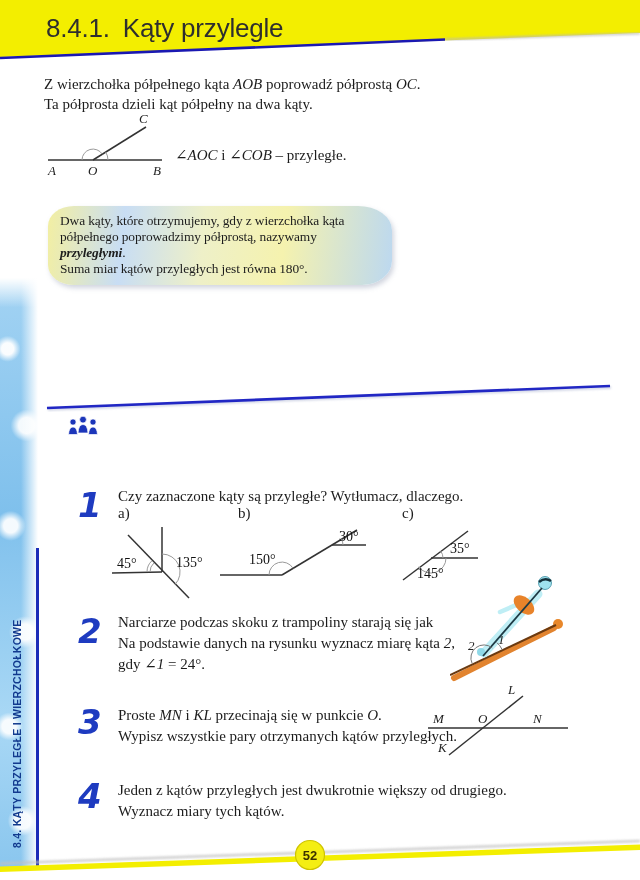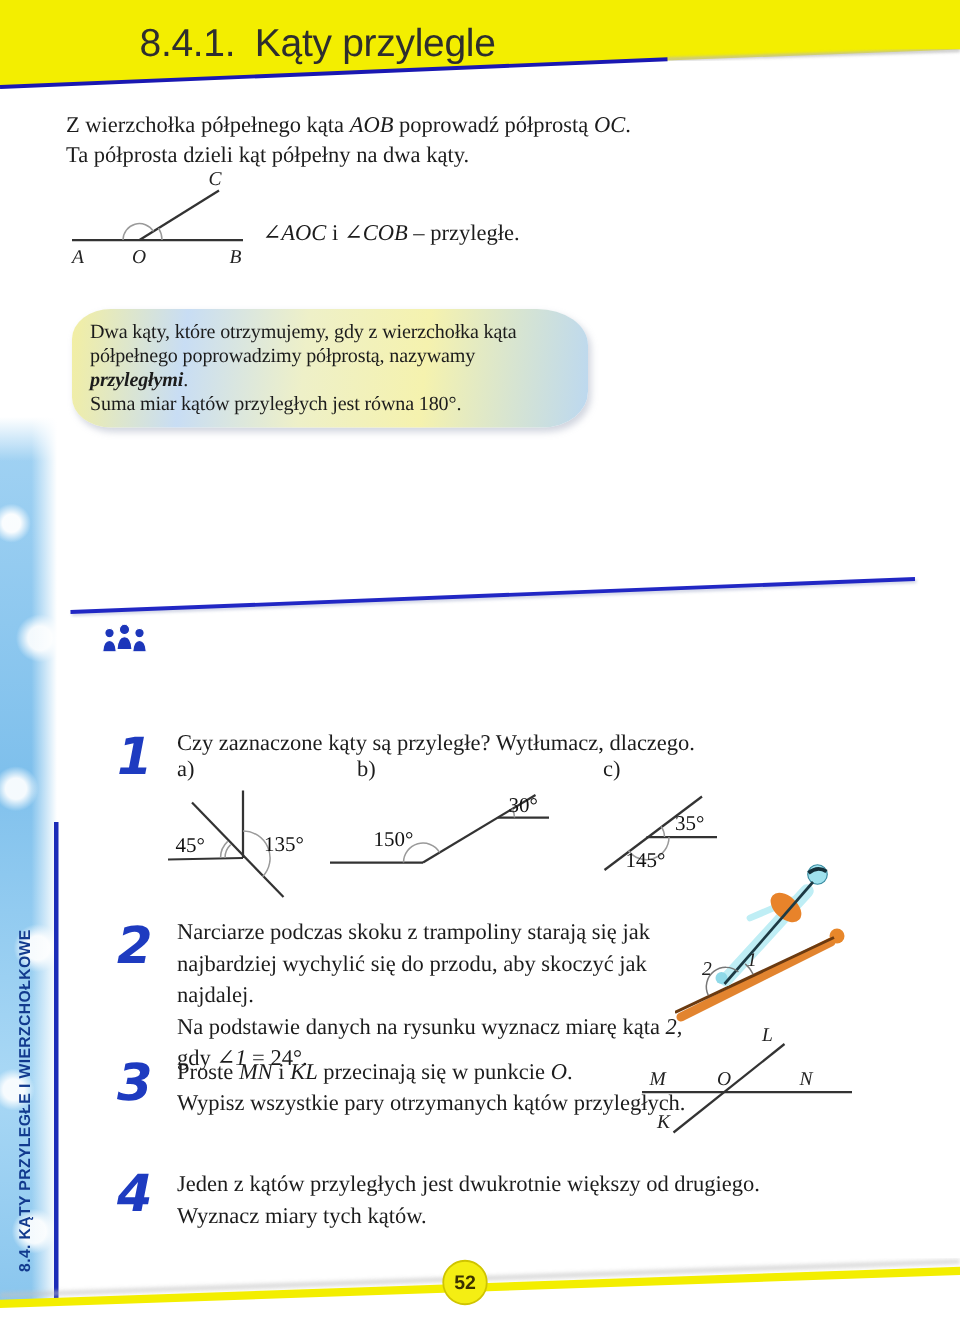--- a/index.html
+++ b/index.html
@@ -2,21 +2,21 @@
 <html><head>
 <meta charset="utf-8">
 <style>
   html,body{margin:0;padding:0;background:#e9e9e9;}
   .page{position:relative;width:640px;height:880px;background:#ffffff;overflow:hidden;
         font-family:"Liberation Serif","DejaVu Serif","DejaVu Sans",serif;color:#1c1c1c;}
   .abs{position:absolute;}
   
   .title{left:46px;top:13px;font-family:"Liberation Sans","DejaVu Sans",sans-serif;
          font-size:26px;color:#2e2e2e;letter-spacing:-0.2px;}
-  .title .num{margin-right:13px;margin-left:47px;}
+  .title .num{margin-right:13px;}
   
   .sidebar-clouds{left:0;top:278px;width:38px;height:590px;
     background:
       linear-gradient(to right, rgba(255,255,255,0) 55%, #fff 100%),
       linear-gradient(to bottom, #fff 0%, rgba(255,255,255,0) 5%),
       radial-gradient(circle at 20% 12%, rgba(255,255,255,.95) 0 6px, rgba(255,255,255,0) 13px),
       radial-gradient(circle at 70% 25%, rgba(255,255,255,.9) 0 8px, rgba(255,255,255,0) 16px),
       radial-gradient(circle at 28% 42%, rgba(255,255,255,.92) 0 7px, rgba(255,255,255,0) 15px),
       radial-gradient(circle at 66% 60%, rgba(255,255,255,.92) 0 8px, rgba(255,255,255,0) 16px),
       radial-gradient(circle at 24% 76%, rgba(255,255,255,.9) 0 7px, rgba(255,255,255,0) 14px),
@@ -154,21 +154,20 @@
       <path d="M340.7,33 A12 12 0 0 1 343,40"></path>
         <path d="M318.8,48.8 A15 15 0 0 0 346,40"></path>
     </g>
     <text class="ang" x="350" y="35">35°</text>
     <text class="ang" x="317" y="60">145°</text>
   </svg>
 
   <div class="abs ex-num" style="top:616px">2</div>
   <div class="abs ex-text" style="top:612px;width:345px">
     <div>Narciarze podczas skoku z trampoliny starają się jak</div>
-    <div>najbardziej wychylić się do przodu, aby skoczyć jak najdalej.</div>
     <div><span>Na podstawie danych na rysunku wyznacz miarę kąta </span><i>2</i><span>,</span></div>
     <div><span>gdy </span><i>∠1</i><span> = 24°.</span></div>
   </div>
   <svg class="abs" style="left:450px;top:558px" width="190" height="150" viewBox="0 0 190 150">
 
     <line x1="4" y1="120" x2="104" y2="70" stroke="#e2842f" stroke-width="6" stroke-linecap="round"></line>
     <circle cx="108" cy="66" r="5" fill="#e8872a"></circle>
     <line x1="0" y1="117" x2="106" y2="67" stroke="#6b3a10" stroke-width="2"></line>
 
     <line x1="34" y1="95" x2="88" y2="36" stroke="#bfeef5" stroke-width="9" stroke-linecap="round"></line>

